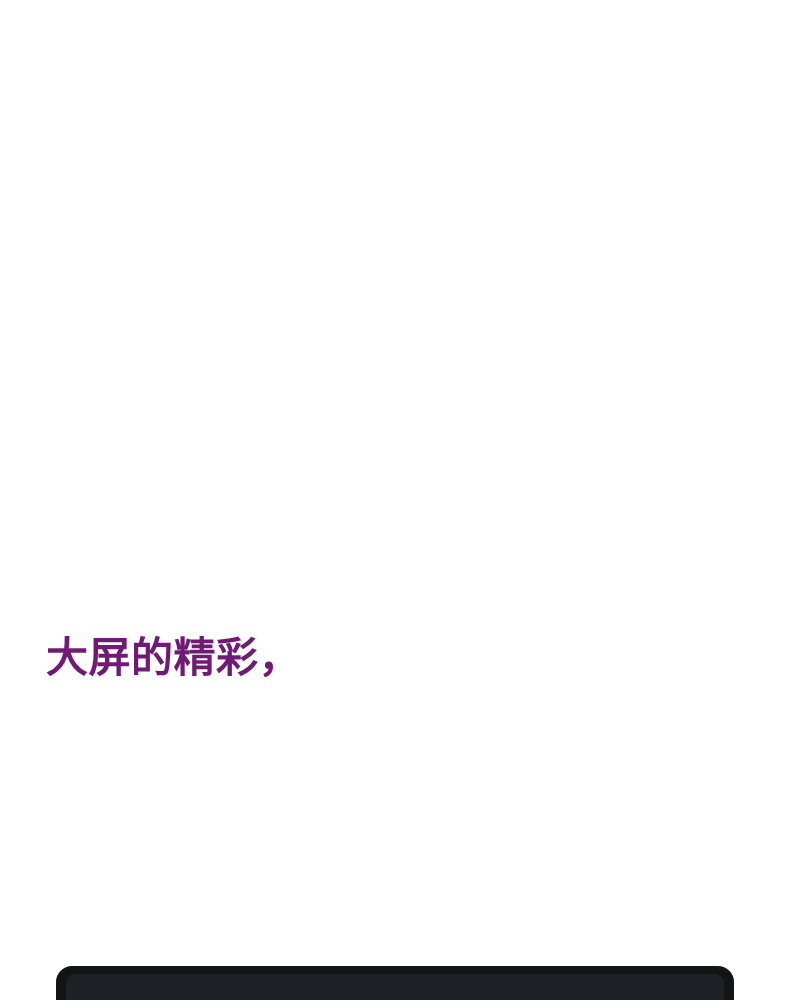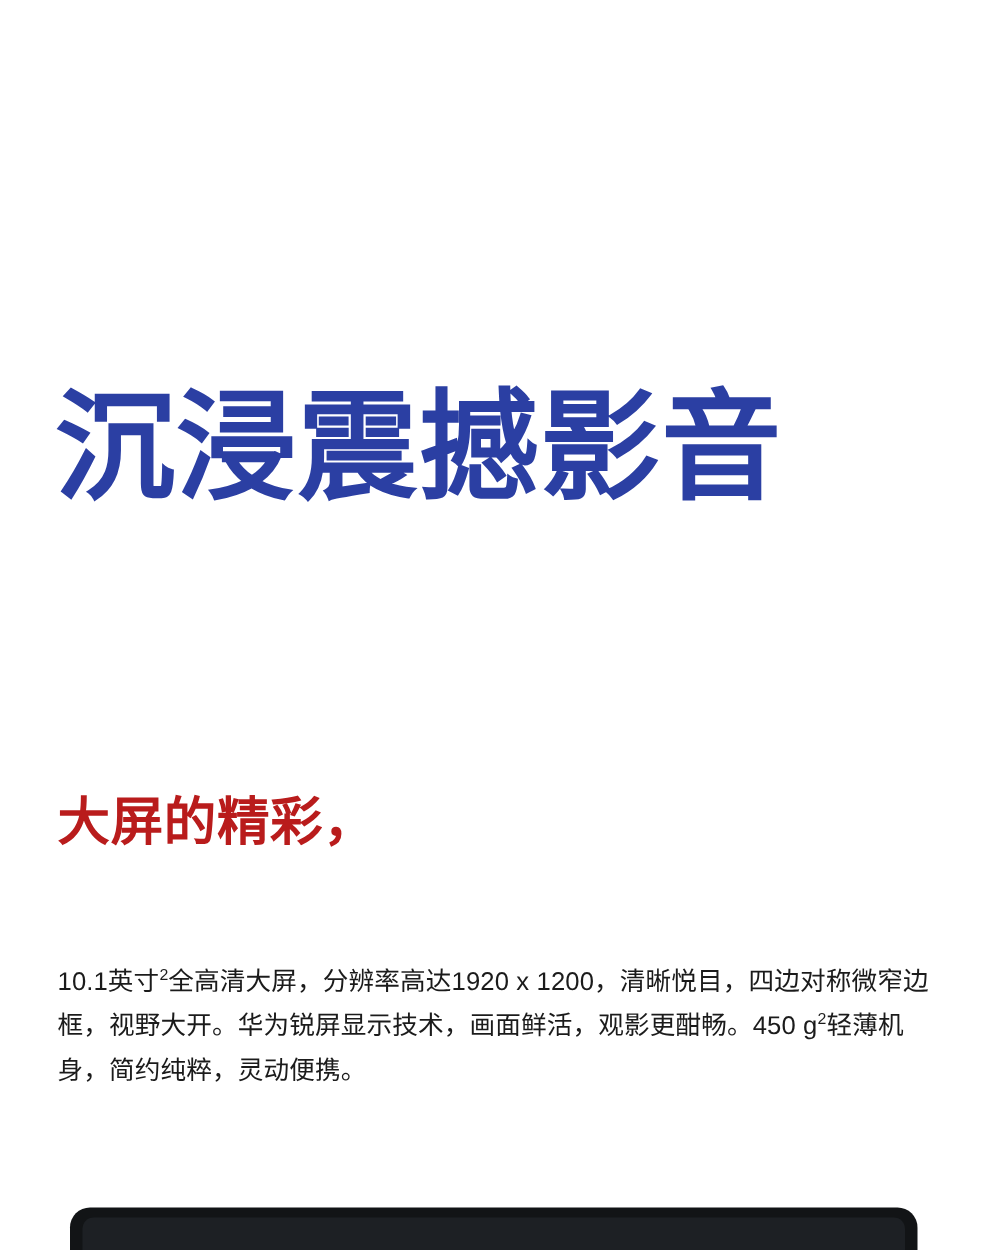--- a/index.html
+++ b/index.html
@@ -34,21 +34,21 @@
     white-space: nowrap;
   }
 
   .subhead {
     position: absolute;
     left: 46px;
     top: 596px;
     font-size: 42px;
     line-height: 1.28;
     font-weight: 700;
-    color: #b91c1c;
+    color: #701a75;
     letter-spacing: 0.5px;
   }
   .subhead .line {
     display: block;
     white-space: nowrap;
   }
 
   .body-copy {
     position: absolute;
     left: 46px;
@@ -89,25 +89,21 @@
     background: #1d2024;
     border-top-left-radius: 9px;
     border-top-right-radius: 9px;
   }
 </style>
 </head>
 <body>
 
 <div class="page">
 
-  <h1 class="headline">沉浸震撼影音</h1>
 
   <h2 class="subhead">
     <span class="line">大屏的精彩，</span>
   </h2>
 
-  <div class="body-copy">
-    <p class="para"><span>10.1英寸</span><sup>2</sup><span>全高清大屏，分辨率高达1920 x 1200，清晰悦目，四边对称微窄边框，视野大开。华为锐屏显示技术，画面鲜活，观影更酣畅。450 g</span><sup>2</sup><span>轻薄机身，简约纯粹，灵动便携。</span></p>
-  </div>
 
   <div class="device-strip"></div>
 
 </div>
 
 </body></html>

